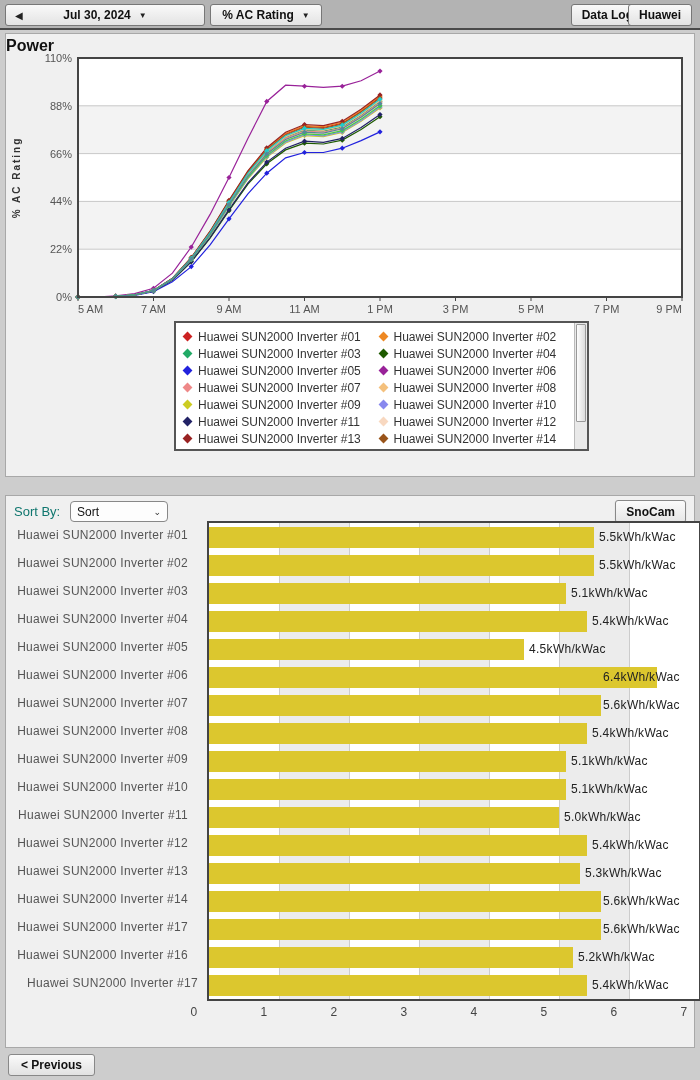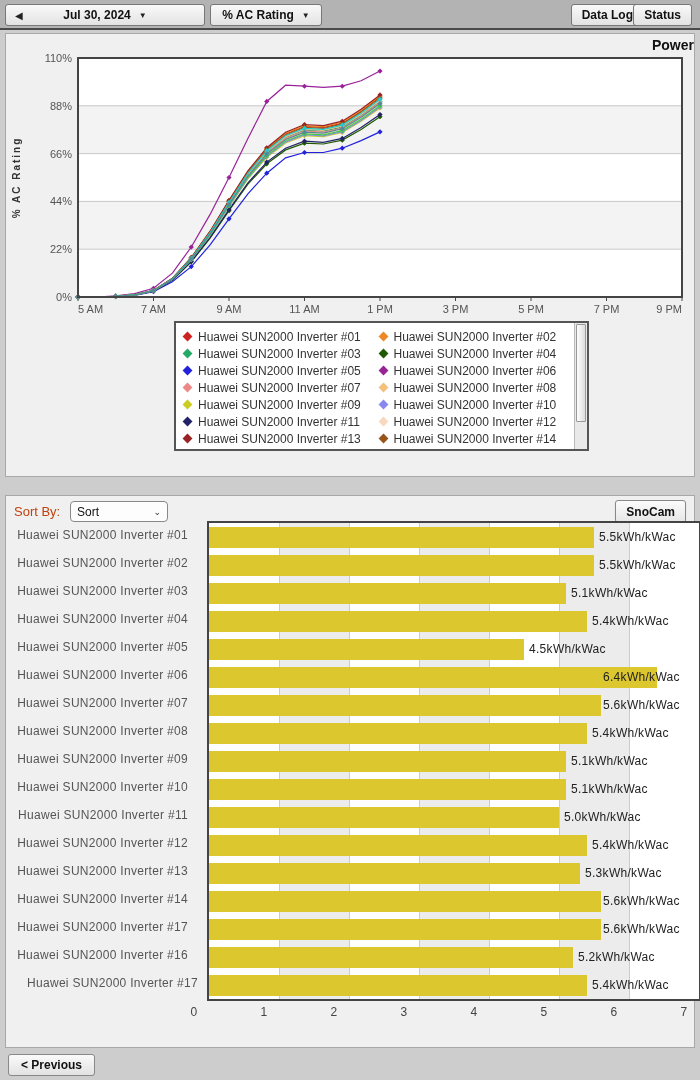--- a/index.html
+++ b/index.html
@@ -29,22 +29,22 @@
   .btn-datalog { right:56px; }
   .btn-status { right:8px; }
   
   .panel {
     position:absolute; left:5px; width:690px;
     background:#f0f0f0; border:1px solid #a8a8a8;
   }
   .panel-power { top:33px; height:444px; }
   .panel-energy { top:495px; height:553px; }
   .panel-title {
-    position:absolute; left:0; width:100%; text-align:right;
-    font-size:14px; font-weight:bold; color:#111;
+    position:absolute; left:0; width:100%; text-align:left;
+    font-size:16px; font-weight:bold; color:#111;
   }
   
   #power-svg { position:absolute; left:0; top:0; }
   
   .legend-box {
     position:absolute; left:168px; top:287px; width:415px; height:130px;
     background:#fff; border:2px solid #555; overflow:hidden;
   }
   .legend-grid {
     position:absolute; left:6px; top:5px; right:18px;
@@ -56,21 +56,21 @@
   .legend-scrollbar {
     position:absolute; right:0; top:0; bottom:0; width:13px;
     background:#e9e9e9; border-left:1px solid #bbb;
   }
   .legend-thumb {
     position:absolute; left:1px; right:1px; top:1px; height:78%;
     background:linear-gradient(90deg,#fdfdfd,#dcdcdc);
     border:1px solid #999; border-radius:1px;
   }
   
-  .sortby-label { position:absolute; left:8px; top:8px; font-size:13px; color:#c2410c; }
+  .sortby-label { position:absolute; left:8px; top:8px; font-size:13px; color:#0f766e; }
   .sort-select {
     position:absolute; left:64px; top:5px; width:98px; height:21px;
     background:#fdfdfd; border:1px solid #888; border-radius:4px;
     font-size:12px; color:#111; display:flex; align-items:center;
     padding:0 6px; cursor:pointer;
   }
   .sort-select .chev { margin-left:auto; font-size:9px; color:#333; }
   .btn-snocam {
     position:absolute; right:8px; top:4px; height:23px; padding:0 10px;
     background:linear-gradient(#fbfbfb,#e6e6e6);
@@ -117,21 +117,21 @@
   <div class="tb-btn date-ctl">
     <span class="back">◀</span>
     <span>Jul 30, 2024</span>
     <span class="caret">▼</span>
   </div>
   <div class="tb-btn metric-ctl">
     <span>% AC Rating</span>
     <span class="caret">▼</span>
   </div>
   <div class="tb-btn btn-datalog">Data Log</div>
-  <div class="tb-btn btn-status">Status</div>
+  <div class="tb-btn btn-status">Huawei</div>
 </div>
 
 <div class="panel panel-power">
   <div class="panel-title" style="top:3px;">Power</div>
   <svg id="power-svg" width="690" height="285">
       <rect x="72" y="24" width="604" height="47.8" fill="#ffffff"></rect>
       <rect x="72" y="71.80000000000001" width="604" height="47.8" fill="#f3f3f3"></rect>
       <rect x="72" y="119.6" width="604" height="47.8" fill="#ffffff"></rect>
       <rect x="72" y="167.4" width="604" height="47.8" fill="#f3f3f3"></rect>
       <rect x="72" y="215.2" width="604" height="47.8" fill="#ffffff"></rect>

